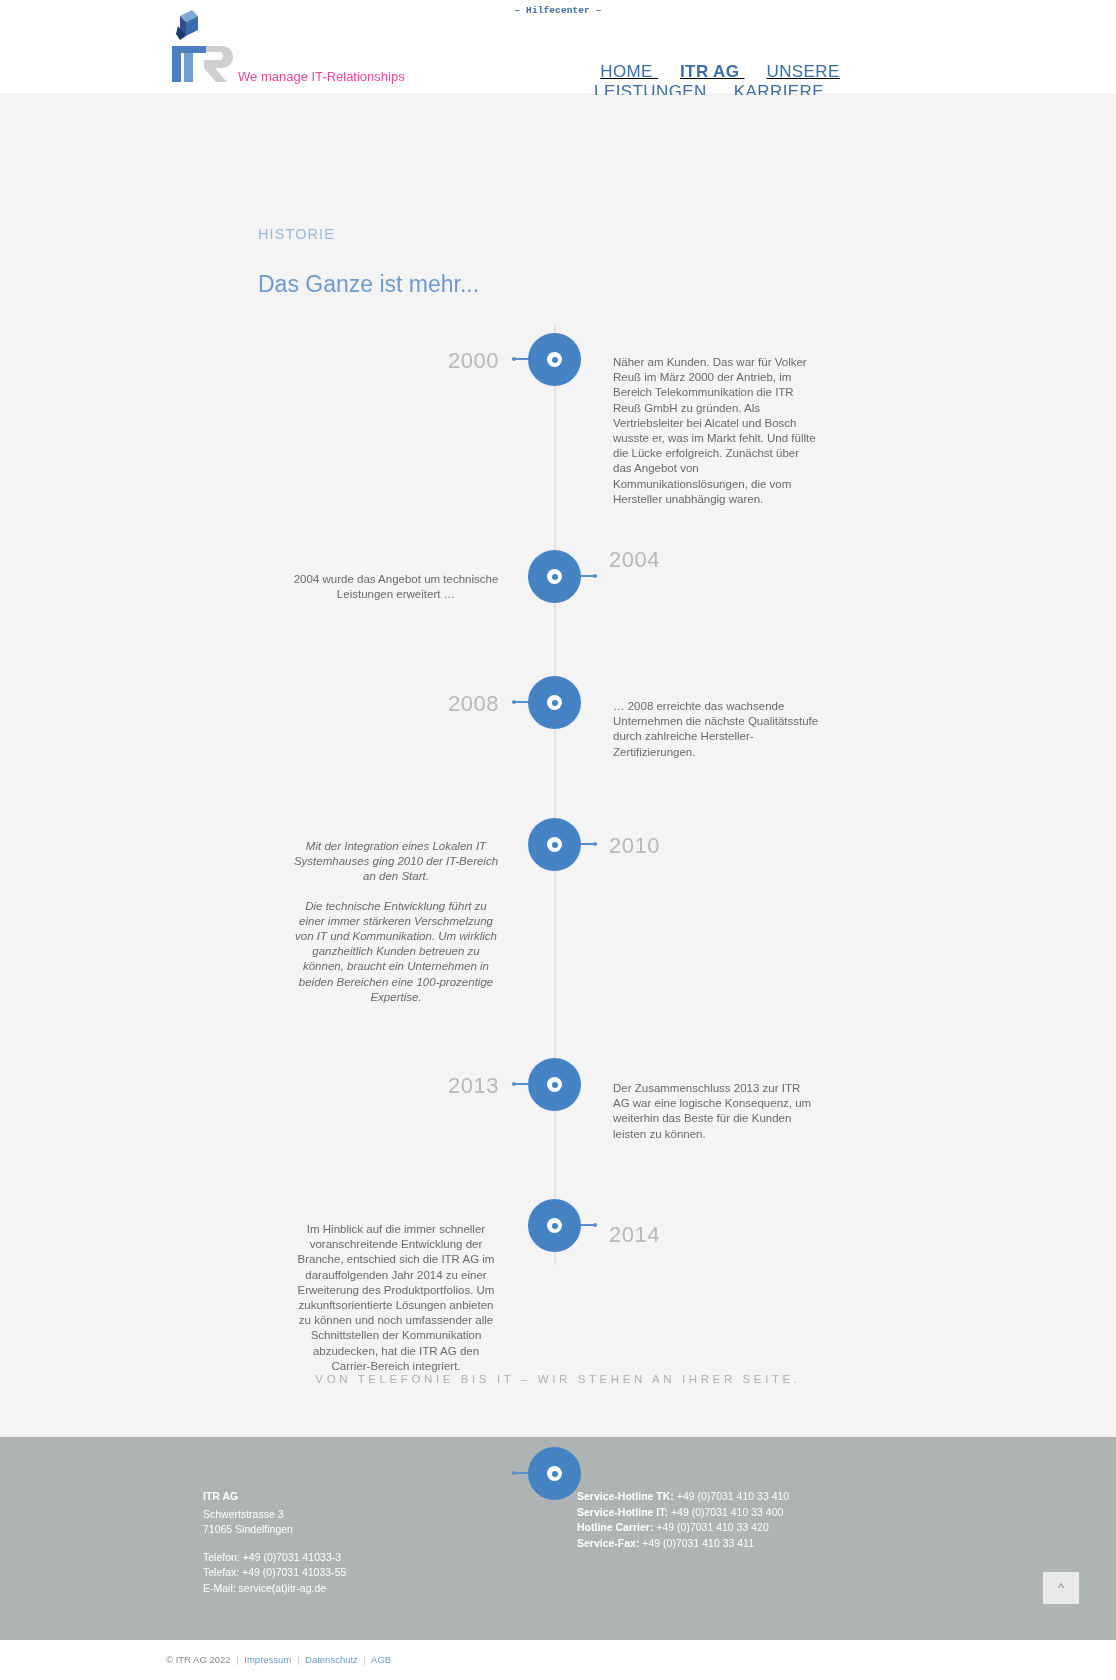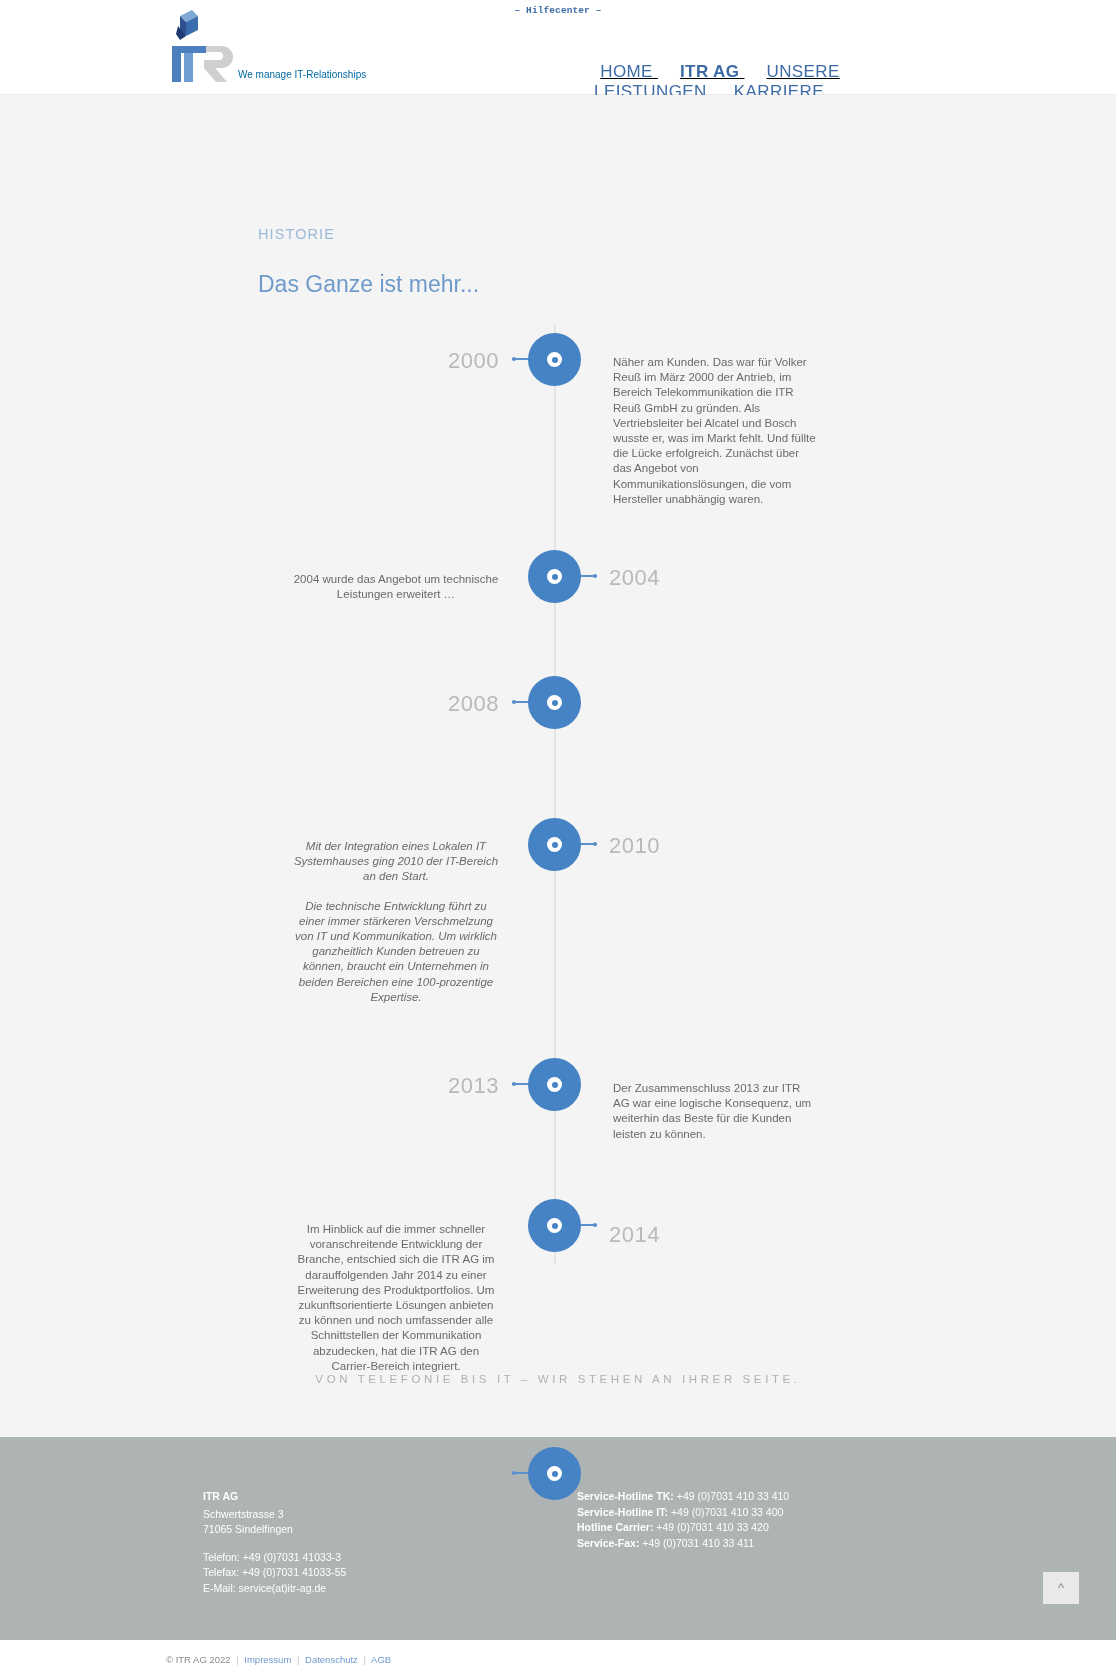--- a/index.html
+++ b/index.html
@@ -37,22 +37,22 @@
     left: 166px;
     top: 6px;
     width: 420px;
     height: 85px;
   }
   .logo-svg { position: absolute; left: 0; top: 0; }
   .tagline {
     position: absolute;
     left: 72px;
     top: 63px;
-    font-size: 10px;
-    color: #0369a1;
+    font-size: 13px;
+    color: #ec4899;
     white-space: nowrap;
   }
 
   .mainnav {
     position: absolute;
     right: 0;
     top: 62px;
     width: 560px;
     text-align: center;
     padding-right: 254px;
@@ -319,33 +319,36 @@
             <p>Näher am Kunden. Das war für Volker Reuß im März 2000 der Antrieb, im Bereich Telekommunikation die ITR Reuß GmbH zu gründen. Als Vertriebsleiter bei Alcatel und Bosch wusste er, was im Markt fehlt. Und füllte die Lücke erfolgreich. Zunächst über das Angebot von Kommunikationslösungen, die vom Hersteller unabhängig waren.</p>
           </div>
         </div>
         <div class="tl-row">
           <div class="tl-node" style="top: 193px;">
             <span class="ring">
               <span class="dot"></span>
             </span>
           </div>
           <div class="tl-connector right" style="top: 218px;"></div>
-          <div class="tl-year right" style="top: 208px;">2004</div>
+          <div class="tl-year right" style="top: 190px;">2004</div>
           <div class="tl-text left" style="top: 215px;">
             <p>2004 wurde das Angebot um technische Leistungen erweitert …</p>
           </div>
         </div>
         <div class="tl-row">
           <div class="tl-node" style="top: 279px;">
             <span class="ring">
               <span class="dot"></span>
             </span>
           </div>
           <div class="tl-connector left" style="top: 304px;"></div>
           <div class="tl-year left" style="top: 294px;">2008</div>
+          <div class="tl-text right" style="top: 302px;">
+            <p>…  2008 erreichte das wachsende Unternehmen die nächste Qualitätsstufe durch zahlreiche Hersteller-Zertifizierungen.</p>
+          </div>
         </div>
         <div class="tl-row">
           <div class="tl-node" style="top: 381px;">
             <span class="ring">
               <span class="dot"></span>
             </span>
           </div>
           <div class="tl-connector right" style="top: 406px;"></div>
           <div class="tl-year right" style="top: 396px;">2010</div>
           <div class="tl-text left" style="top: 402px; font-style: italic;">

